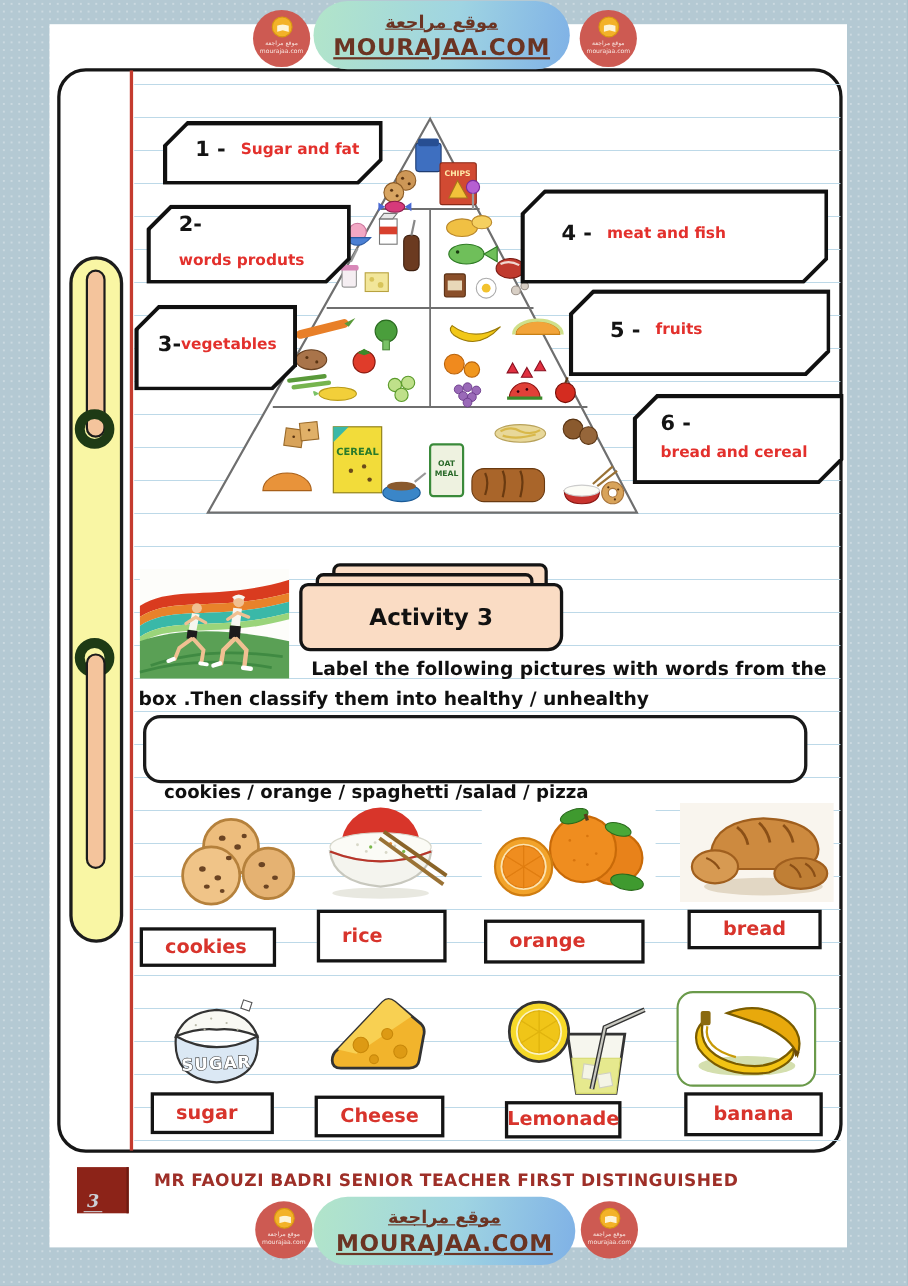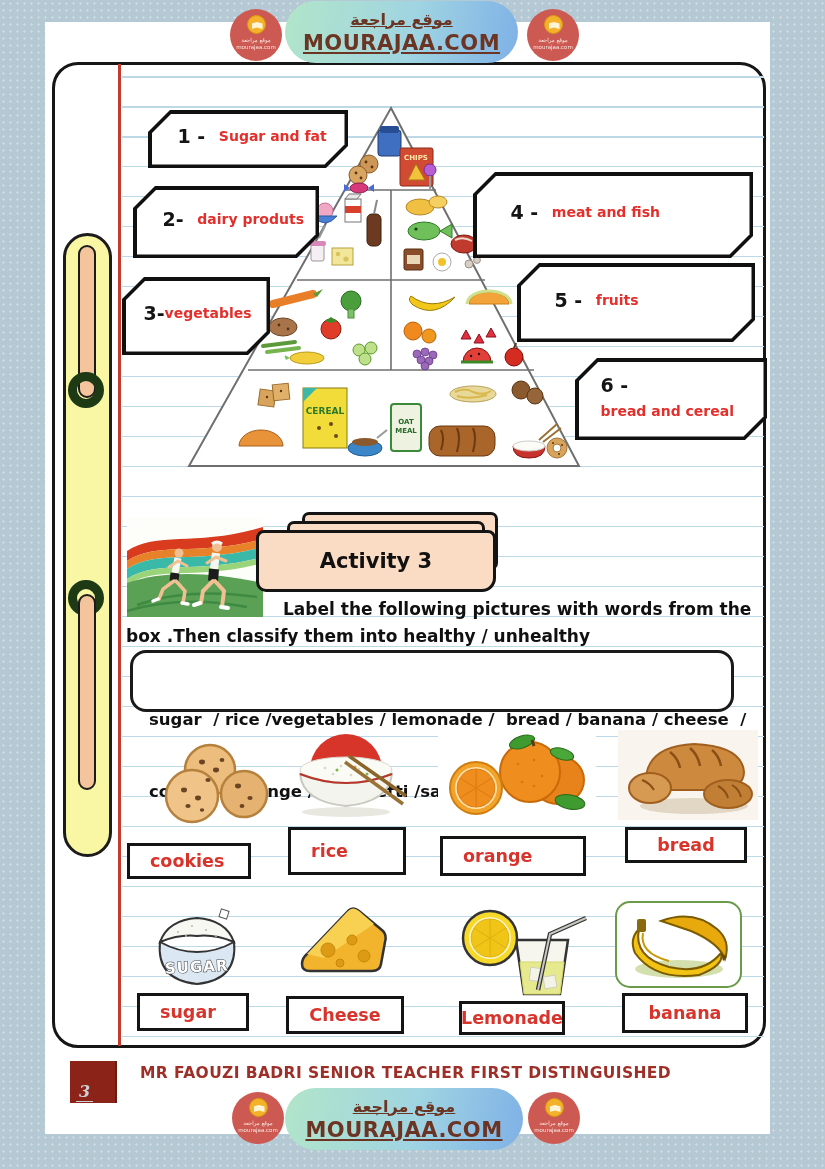--- a/index.html
+++ b/index.html
@@ -223,21 +223,21 @@
 
   <div class="callout" style="left:148px;top:110px;width:200px;height:58px">
     <div class="in">
         <span class="cnum">1 - </span>
         <span class="clab">Sugar and fat</span>
       </div>
   </div>
   <div class="callout" style="left:133px;top:186px;width:186px;height:72px">
     <div class="in">
         <span class="cnum">2- </span>
-        <span class="clab">dairy produts</span>
+        <span class="clab">words produts</span>
       </div>
   </div>
   <div class="callout" style="left:122px;top:277px;width:148px;height:78px">
     <div class="in" style="padding-left:18px;gap:0">
         <span class="cnum">3-</span>
         <span class="clab">vegetables</span>
       </div>
   </div>
   <div class="callout" style="left:473px;top:172px;width:280px;height:86px">
     <div class="in" style="padding-left:34px">
@@ -280,29 +280,28 @@
       <line x1="89" y1="36" x2="87" y2="52" stroke="#f6f6f0" stroke-width="8"></line>
       <line x1="87" y1="52" x2="86" y2="64" stroke="#1c1c1c" stroke-width="10"></line>
       <path d="M86 64 L76 74 L74 86 M88 64 L97 74 L95 90" stroke="#f0c092" stroke-width="4" fill="none" stroke-linecap="round"></path>
       <path d="M89 40 L80 46 M89 40 L99 44" stroke="#f0c092" stroke-width="3" stroke-linecap="round"></path>
       <path d="M73 86 l-6 2 M94 90 l7 1" stroke="#fff" stroke-width="4" stroke-linecap="round"></path>
     </g>
   </svg>
 
   <div class="card" style="left:302px;top:512px;width:196px;height:58px"></div>
   <div class="card" style="left:287px;top:521px;width:198px;height:60px"></div>
-  <div class="card front" style="left:256px;top:530px;width:240px;height:62px">
+  <div class="card front" style="left:272px;top:530px;width:240px;height:62px">
     <span>Activity 3</span>
   </div>
 
   <div class="instr" style="left:283px;top:599px">Label the following pictures with words from the</div>
   <div class="instr" style="left:126px;top:626px">box .Then classify them into healthy / unhealthy</div>
 
   <div class="wordbox">
-    <div>sugar  / rice /vegetables / lemonade /  bread / banana / cheese  /</div>
     <div>cookies / orange / spaghetti /salad / pizza</div>
   </div>
 
   <svg class="abs" style="left:158px;top:738px" width="120" height="92" viewBox="0 0 120 92">
     <circle cx="52" cy="32" r="25" fill="#edbd7d" stroke="#b5813c" stroke-width="2.5"></circle>
     <circle cx="86" cy="56" r="23" fill="#e5b272" stroke="#b5813c" stroke-width="2.5"></circle>
     <circle cx="34" cy="58" r="26" fill="#f0c488" stroke="#b5813c" stroke-width="2.5"></circle>
     <g fill="#6b4423">
       <ellipse cx="44" cy="24" rx="3" ry="2.4"></ellipse>
         <ellipse cx="58" cy="32" rx="3" ry="2.4"></ellipse>

